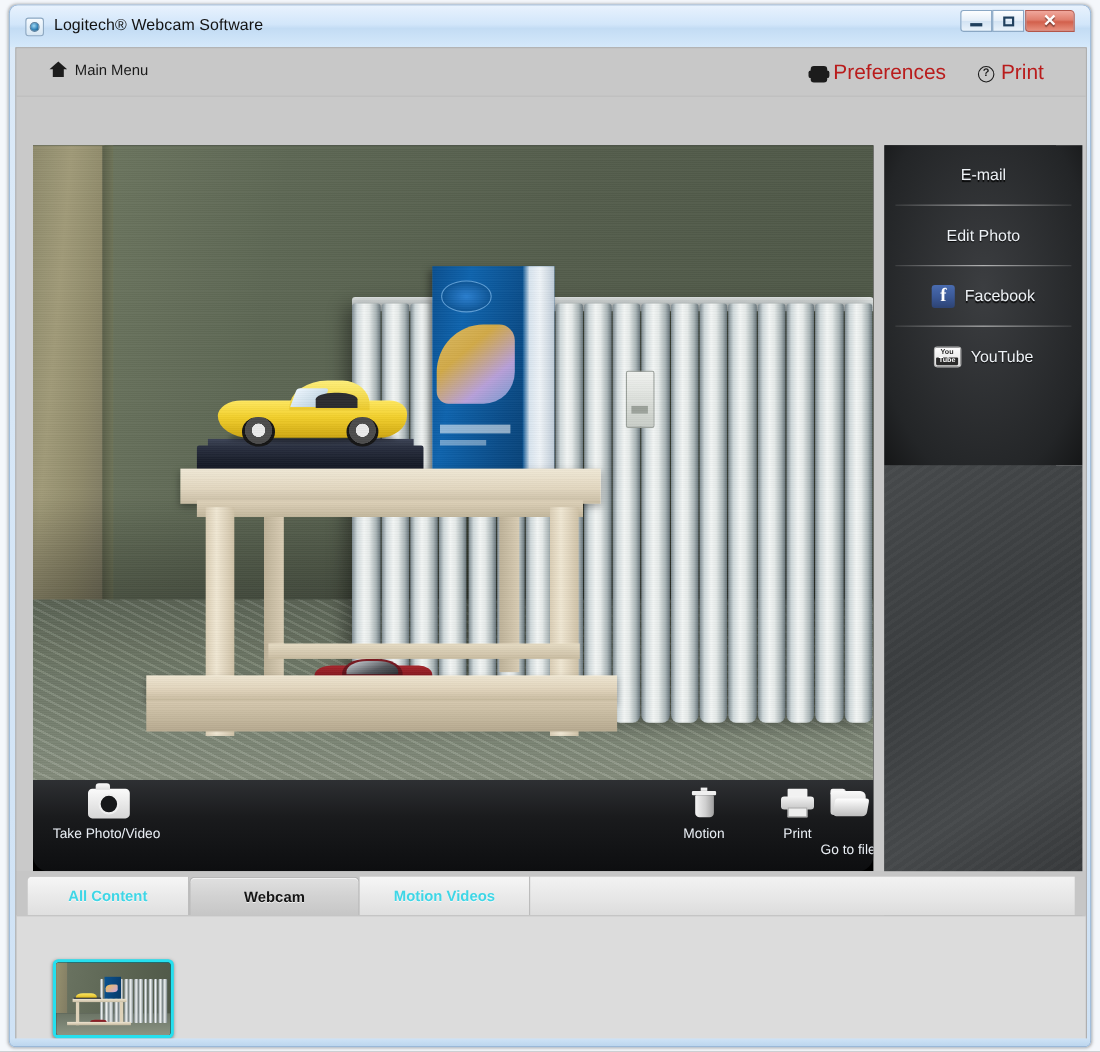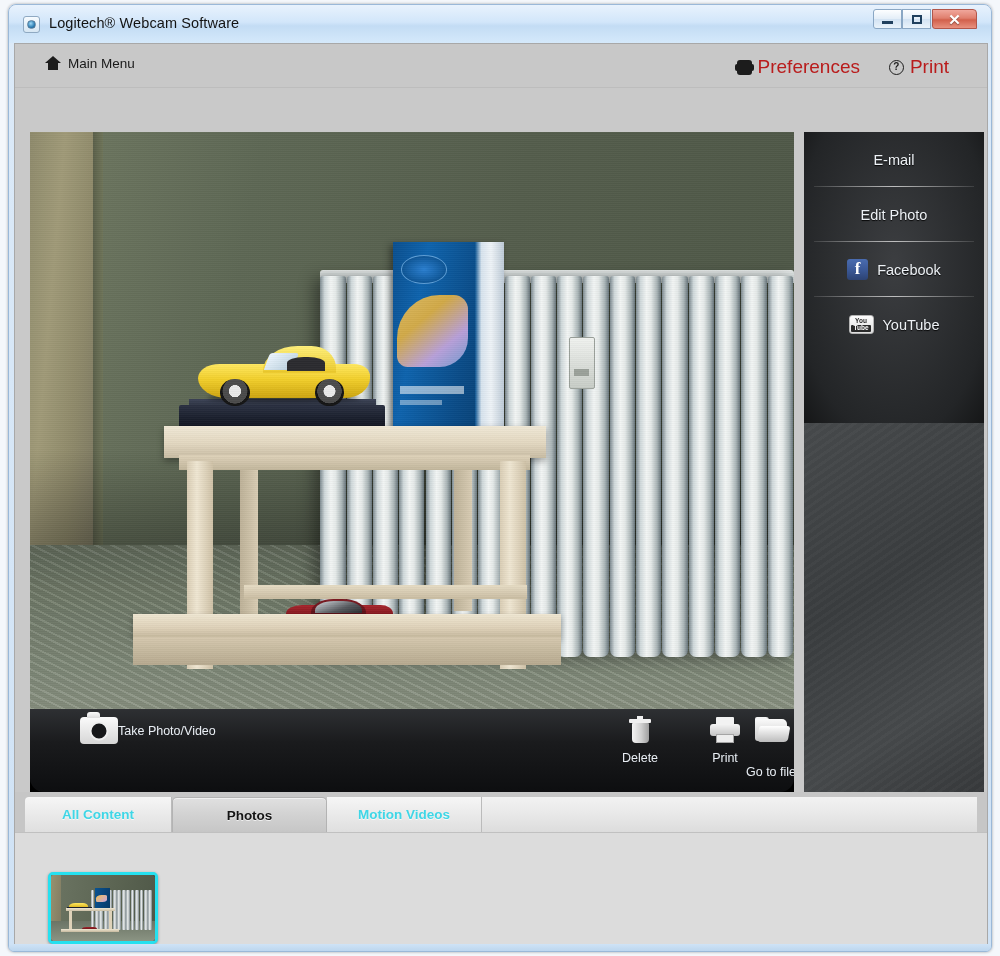--- a/index.html
+++ b/index.html
@@ -374,21 +374,21 @@
 
   
   #photo-toolbar {
     position: absolute; left: 0; top: 577px;
     width: 764px; height: 83px;
     background: linear-gradient(180deg,#2e3033 0%,#1a1b1d 40%,#0d0e10 100%);
     border-radius: 0 0 14px 14px;
   }
   #take-photo-btn {
     position: absolute; left: 18px; top: 8px;
-    display: flex; flex-direction: row; align-items: flex-start;
+    display: flex; flex-direction: column; align-items: flex-start;
     cursor: pointer;
   }
   .cam-icon {
     position: relative; width: 38px; height: 27px; margin-left: 32px;
     background: linear-gradient(180deg,#fbfbfb 0%,#d6d6d6 100%);
     border-radius: 4px;
   }
   .cam-icon:before {
     content: ""; position: absolute; left: 7px; top: -5px;
     width: 13px; height: 6px;
@@ -766,21 +766,21 @@
             <span class="cam-icon"></span>
             <span class="tb-label">Take Photo/Video</span>
           </div>
 
           <div class="tb-item" id="tb-delete">
             <span class="trash-icon">
               <span class="handle"></span>
                 <span class="lid"></span>
                 <span class="can"></span>
             </span>
-            <span class="tb-label">Delete</span>
+            <span class="tb-label">Motion</span>
           </div>
 
           <div class="tb-item" id="tb-print">
             <span class="printer-icon">
               <span class="paper-top"></span>
                 <span class="body"></span>
                 <span class="paper-out"></span>
             </span>
             <span class="tb-label">Print</span>
           </div>
@@ -821,21 +821,21 @@
             <span class="side-label">YouTube</span>
           </div>
         </div>
         <div id="side-empty"></div>
       </div>
     </div>
 
     <div id="tab-bar">
       <div id="tab-strip">
         <div class="tab tab-0">All Content</div>
-        <div class="tab tab-1 active">Photos</div>
+        <div class="tab tab-1 active">Webcam</div>
         <div class="tab tab-3">Motion Videos</div>
         <div class="tab tab-filler"></div>
       </div>
     </div>
 
     <div id="thumb-strip">
       <div id="thumb-item">
         <div id="thumb-scene">
           <div class="mini-wall"></div>
           <div class="mini-left"></div>

